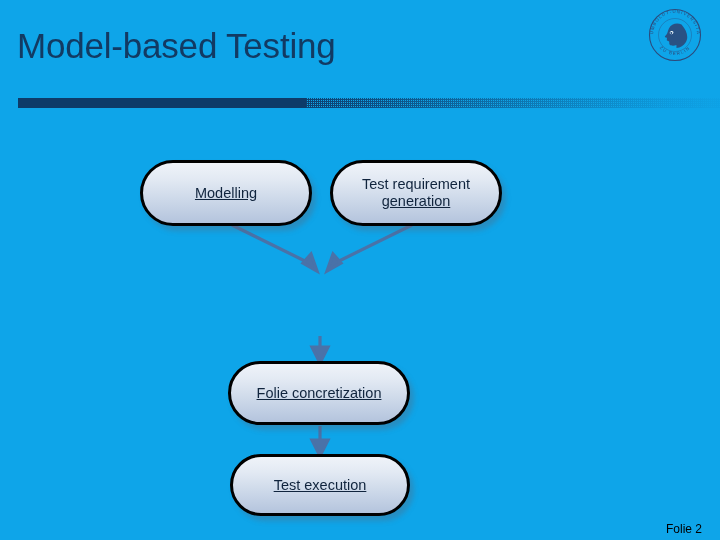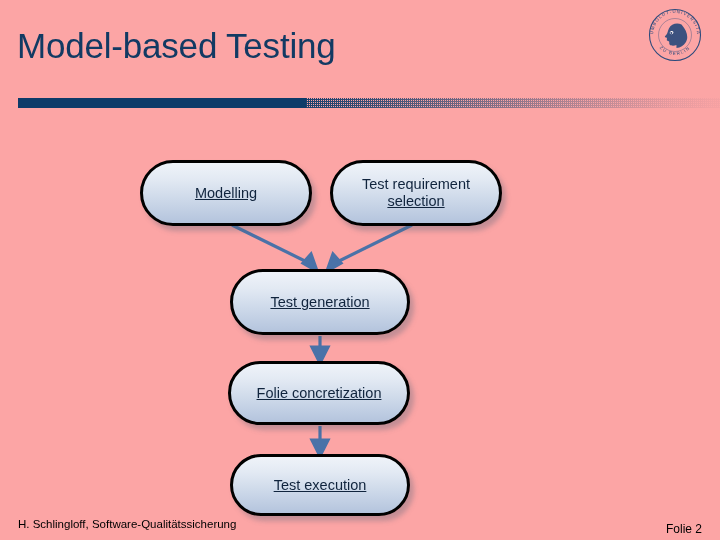--- a/index.html
+++ b/index.html
@@ -13,21 +13,21 @@
     overflow: hidden;
     font-family: "Liberation Sans", "DejaVu Sans", sans-serif;
     position: relative;
   }
 
   #slide {
     position: absolute;
     left: 0; top: 0;
     width: 720px;
     height: 540px;
-    background: #fca5a5;
+    background: #0ea5e9;
   }
 
   
   #page-title {
     position: absolute;
     left: 17px;
     top: 24px;
     font-size: 35px;
     line-height: 44px;
     letter-spacing: -0.2px;
@@ -192,40 +192,34 @@
 
     <div class="node" id="node-modelling">
       <div class="node-label">
         <span class="u">Modelling</span>
       </div>
     </div>
 
     <div class="node" id="node-testreq">
       <div class="node-label">
         <span>Test requirement</span><br>
-        <span class="u">selection</span>
-      </div>
-    </div>
-
-    <div class="node" id="node-testgen">
-      <div class="node-label">
-        <span class="u">Test generation</span>
-      </div>
-    </div>
+        <span class="u">generation</span>
+      </div>
+    </div>
+
 
     <div class="node" id="node-testconc">
       <div class="node-label">
         <span class="u">Folie concretization</span>
       </div>
     </div>
 
     <div class="node" id="node-testexec">
       <div class="node-label">
         <span class="u">Test execution</span>
       </div>
     </div>
 
   </div>
 
-  <div id="footer-left">H. Schlingloff, Software-Qualitätssicherung</div>
   <div id="footer-right">Folie 2</div>
 
 </div>
 
 </body></html>

